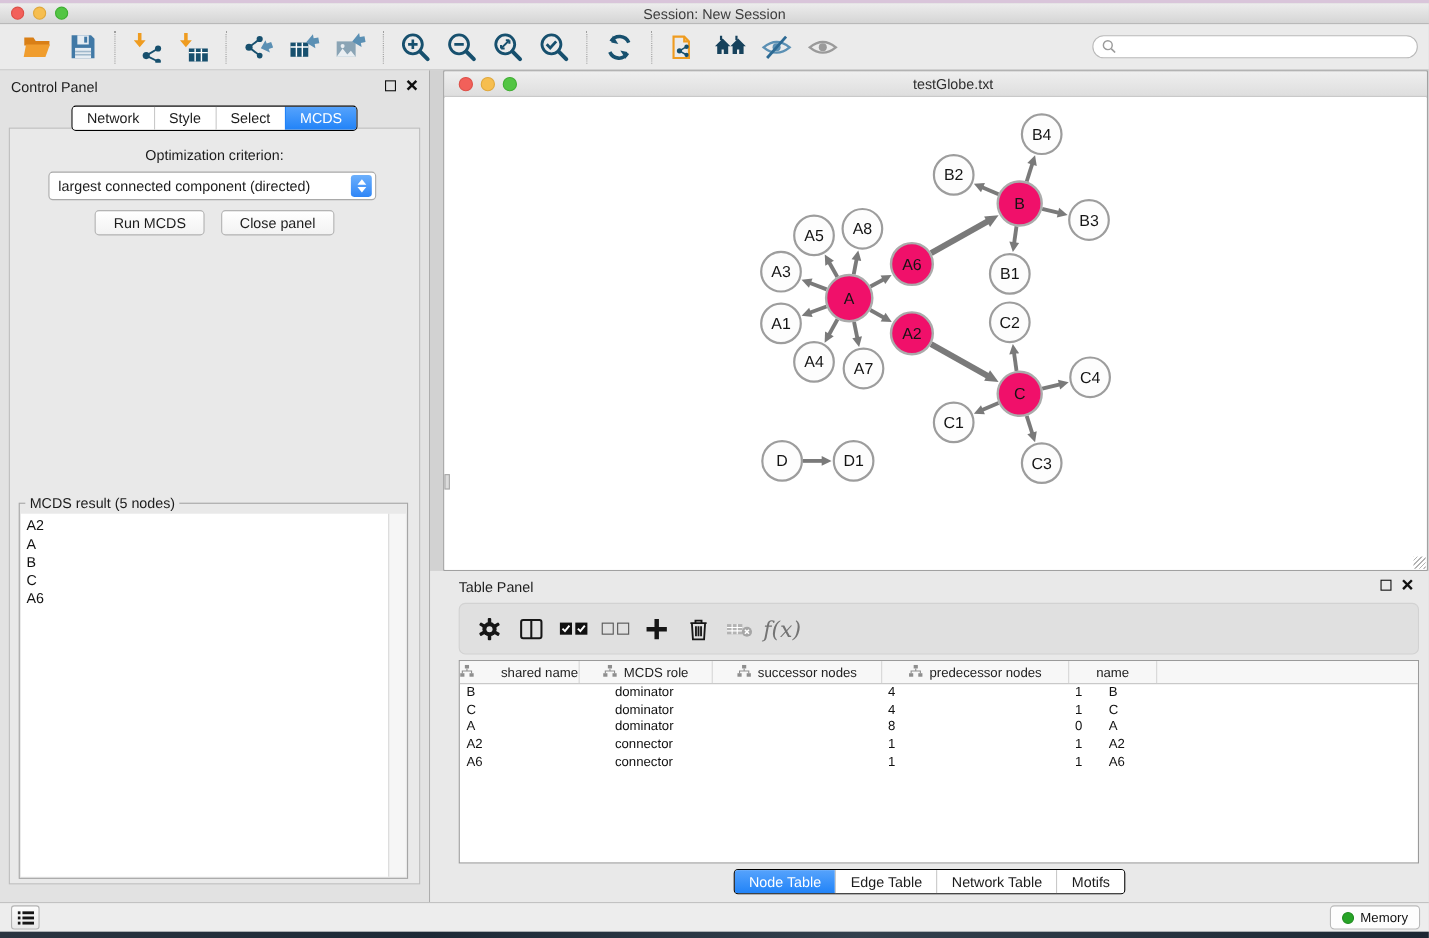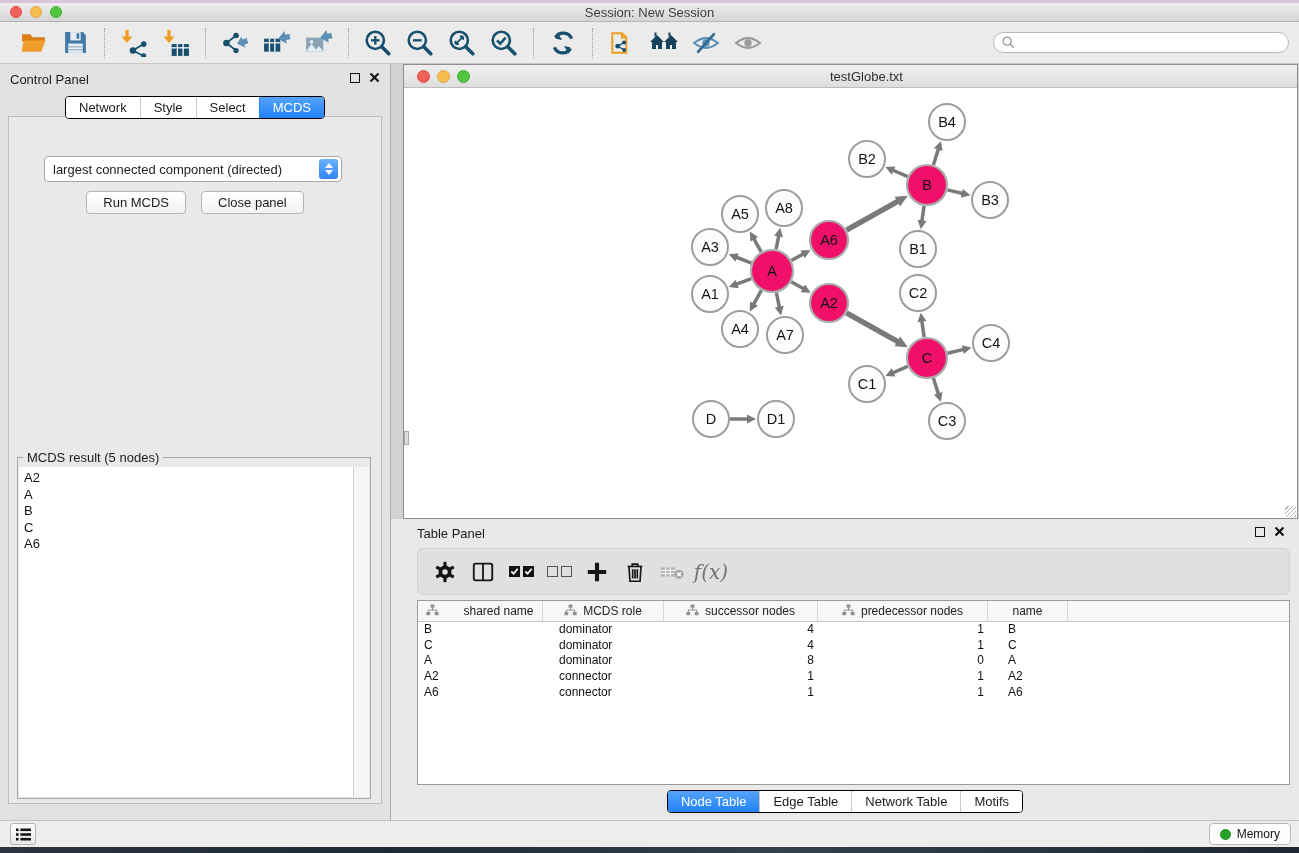--- a/index.html
+++ b/index.html
@@ -289,20 +289,21 @@
           <line x1="9.5" y1="1.5" x2="1.5" y2="9.5" stroke="#111" stroke-width="2.2"></line>
         </svg>
     </div>
     <div class="cp-tabs seg" id="cp-tabs">
         <span class="s">Network</span>
         <span class="s">Style</span>
         <span class="s">Select</span>
         <span class="s active">MCDS</span>
       </div>
     <div class="cp-body">
+      <div class="opt-label">Optimization criterion:</div>
       <div class="dropdown">
         <span class="dval">largest connected component (directed)</span>
         <span class="stepper">
             <span class="tri-up"></span>
             <span class="tri-dn"></span>
           </span>
       </div>
       <div class="btn-row">
         <button class="pbtn">Run MCDS</button>
         <button class="pbtn">Close panel</button>
@@ -533,21 +534,21 @@
             </g>
             <circle cx="20.5" cy="15.5" r="5" fill="#a6a6a6"></circle>
             <path d="M18.5 13.5l4 4m0-4l-4 4" stroke="#fff" stroke-width="1.6"></path>
           </svg>
       </span>
       <span class="tpicon fx">f(x)</span>
     </div>
 
     <div class="dtable">
       <div class="thead" id="table-head">
-          <div class="th" style="width: 125px; flex: 0 0 auto; gap: 24px;">
+          <div class="th" style="width: 109px; flex: 0 0 auto; gap: 24px;">
             <span><svg width="13" height="12" viewBox="0 0 13 12">
                 <g fill="#8e8e8e">
                   <rect x="4.6" y="0.5" width="3.8" height="3.2"></rect>
                   <rect x="0.4" y="8" width="3.8" height="3.2"></rect>
                   <rect x="8.8" y="8" width="3.8" height="3.2"></rect>
                 </g>
                 <g stroke="#8e8e8e" stroke-width="1">
                   <path d="M6.5 3.7v2.3M2.3 8V6h8.4v2" fill="none"></path>
                 </g>
               </svg></span>

